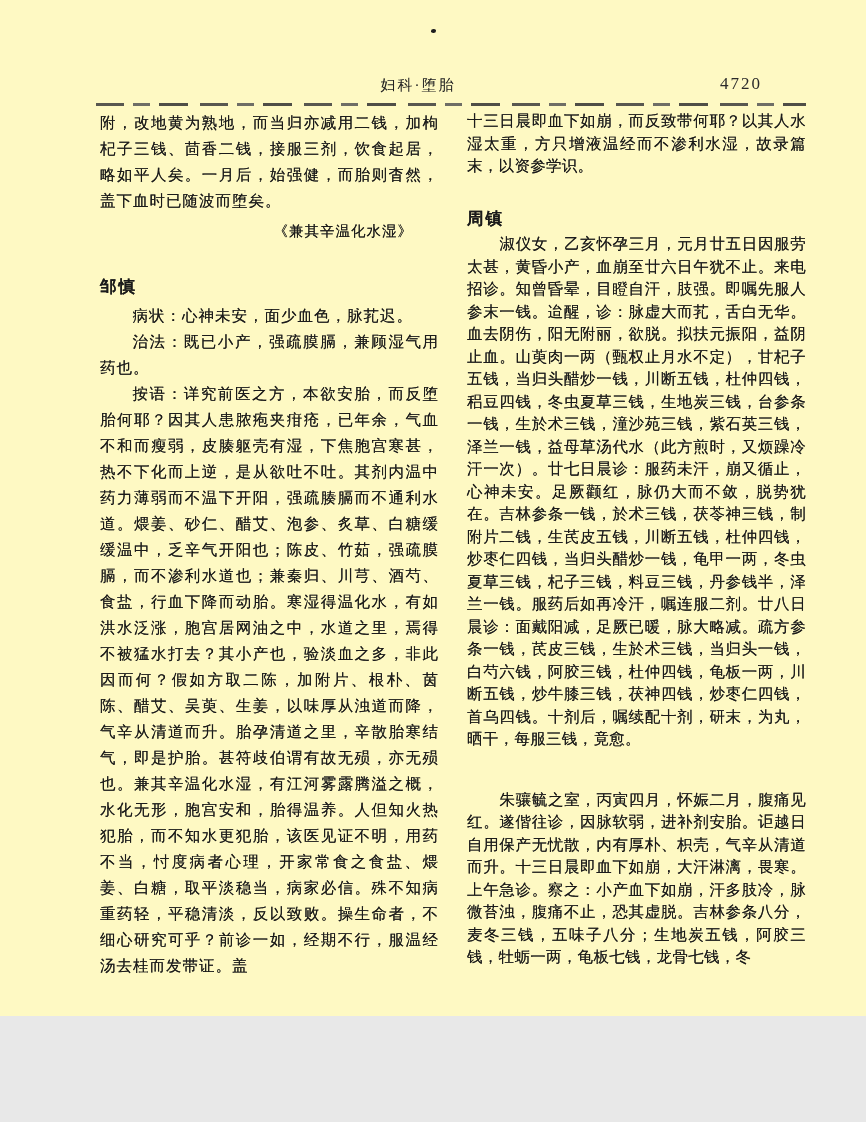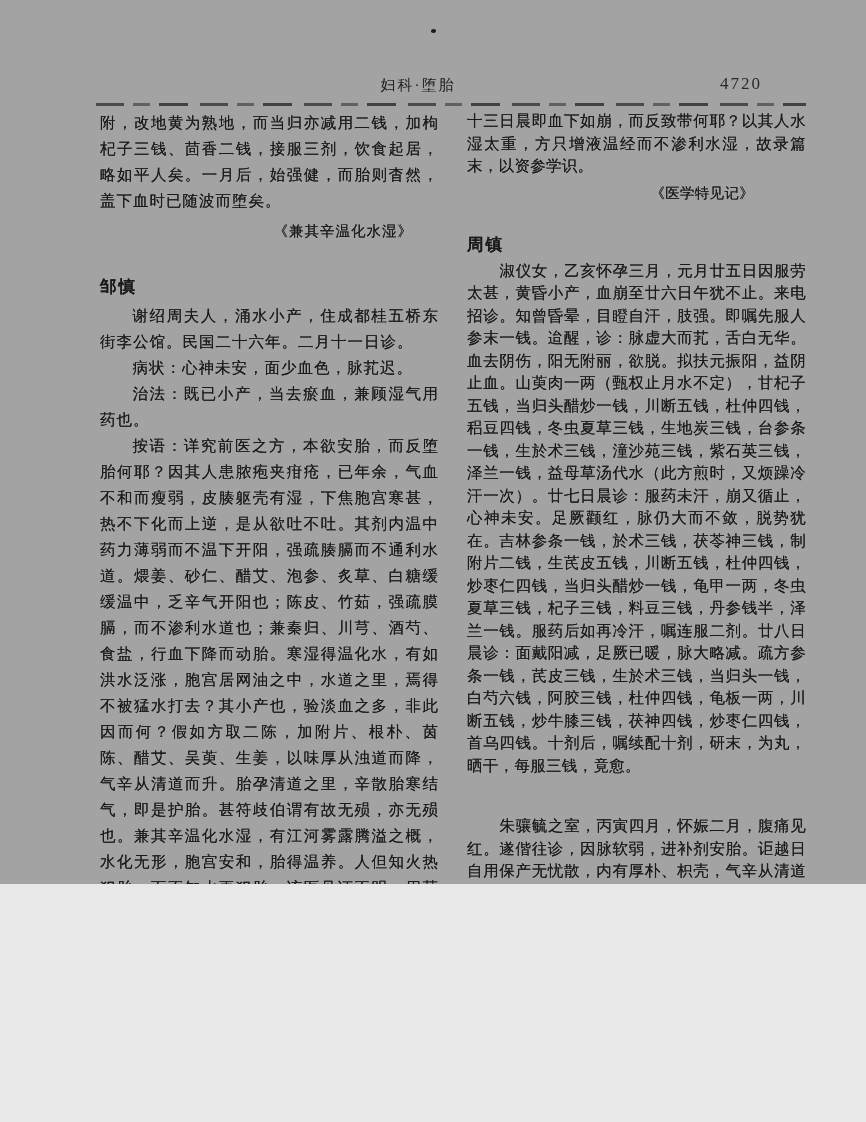--- a/index.html
+++ b/index.html
@@ -1,21 +1,21 @@
 <!DOCTYPE html>
 <html><head>
 <meta charset="utf-8">
 <title>Scanned medical text page</title>
 <style>
   html,body{margin:0;padding:0;background:#e8e8e8;}
   .page{
     position:relative;
-    width:866px;height:884px;
+    width:866px;height:1016px;
     margin:0 auto;
-    background:#a3a3a3;
+    background:#fef9c3;
     overflow:hidden;
     font-family:"Liberation Serif","DejaVu Serif",serif;
     color:#1b1b1b;
   }
   
   .header{
     position:absolute;top:76px;left:96px;width:710px;height:24px;
   }
   .header-title{
     position:absolute;left:0;right:66px;text-align:center;
@@ -88,28 +88,26 @@
     <span class="page-number">4720</span>
   </div>
 
   <div class="header-rule"></div>
 
   <div class="content">
     <div class="column col-left">
         <div class="block cont">附，改地黄为熟地，而当归亦减用二钱，加枸杞子三钱、茴香二钱，接服三剂，饮食起居，略如平人矣。一月后，始强健，而胎则杳然，盖下血时已随波而堕矣。</div>
         <div class="block attribution">《兼其辛温化水湿》</div>
         <div class="block heading">邹慎</div>
-        <div class="block para">谢绍周夫人，涌水小产，住成都桂五桥东街李公馆。民国二十六年。二月十一日诊。</div>
         <div class="block para">病状：心神未安，面少血色，脉芤迟。</div>
-        <div class="block para">治法：既已小产，当去瘀血，兼顾湿气用药也。</div>
+        <div class="block para">治法：既已小产，强疏膜膈，兼顾湿气用药也。</div>
         <div class="block para">按语：详究前医之方，本欲安胎，而反堕胎何耶？因其人患脓疱夹疳疮，已年余，气血不和而瘦弱，皮腠躯壳有湿，下焦胞宫寒甚，热不下化而上逆，是从欲吐不吐。其剂内温中药力薄弱而不温下开阳，强疏腠膈而不通利水道。煨姜、砂仁、醋艾、泡参、炙草、白糖缓缓温中，乏辛气开阳也；陈皮、竹茹，强疏膜膈，而不渗利水道也；兼秦归、川芎、酒芍、食盐，行血下降而动胎。寒湿得温化水，有如洪水泛涨，胞宫居网油之中，水道之里，焉得不被猛水打去？其小产也，验淡血之多，非此因而何？假如方取二陈，加附片、根朴、茵陈、醋艾、吴萸、生姜，以味厚从浊道而降，气辛从清道而升。胎孕清道之里，辛散胎寒结气，即是护胎。甚符歧伯谓有故无殒，亦无殒也。兼其辛温化水湿，有江河雾露腾溢之概，水化无形，胞宫安和，胎得温养。人但知火热犯胎，而不知水更犯胎，该医见证不明，用药不当，忖度病者心理，开家常食之食盐、煨姜、白糖，取平淡稳当，病家必信。殊不知病重药轻，平稳清淡，反以致败。操生命者，不细心研究可乎？前诊一如，经期不行，服温经汤去桂而发带证。盖</div>
       </div>
     <div class="column col-right">
         <div class="block cont">十三日晨即血下如崩，而反致带何耶？以其人水湿太重，方只增液温经而不渗利水湿，故录篇末，以资参学识。</div>
-        <div class="block attribution">《医学特见记》</div>
         <div class="block heading">周镇</div>
         <div class="block para">淑仪女，乙亥怀孕三月，元月廿五日因服劳太甚，黄昏小产，血崩至廿六日午犹不止。来电招诊。知曾昏晕，目瞪自汗，肢强。即嘱先服人参末一钱。迨醒，诊：脉虚大而芤，舌白无华。血去阴伤，阳无附丽，欲脱。拟扶元振阳，益阴止血。山萸肉一两（甄权止月水不定），甘杞子五钱，当归头醋炒一钱，川断五钱，杜仲四钱，稆豆四钱，冬虫夏草三钱，生地炭三钱，台参条一钱，生於术三钱，潼沙苑三钱，紫石英三钱，泽兰一钱，益母草汤代水（此方煎时，又烦躁冷汗一次）。廿七日晨诊：服药未汗，崩又循止，心神未安。足厥颧红，脉仍大而不敛，脱势犹在。吉林参条一钱，於术三钱，茯苓神三钱，制附片二钱，生芪皮五钱，川断五钱，杜仲四钱，炒枣仁四钱，当归头醋炒一钱，龟甲一两，冬虫夏草三钱，杞子三钱，料豆三钱，丹参钱半，泽兰一钱。服药后如再冷汗，嘱连服二剂。廿八日晨诊：面戴阳减，足厥已暖，脉大略减。疏方参条一钱，芪皮三钱，生於术三钱，当归头一钱，白芍六钱，阿胶三钱，杜仲四钱，龟板一两，川断五钱，炒牛膝三钱，茯神四钱，炒枣仁四钱，首乌四钱。十剂后，嘱续配十剂，研末，为丸，晒干，每服三钱，竟愈。</div>
         <div class="block spacer"></div>
         <div class="block para">朱骧毓之室，丙寅四月，怀娠二月，腹痛见红。遂偕往诊，因脉软弱，进补剂安胎。讵越日自用保产无忧散，内有厚朴、枳壳，气辛从清道而升。十三日晨即血下如崩，大汗淋漓，畏寒。上午急诊。察之：小产血下如崩，汗多肢冷，脉微苔浊，腹痛不止，恐其虚脱。吉林参条八分，麦冬三钱，五味子八分；生地炭五钱，阿胶三钱，牡蛎一两，龟板七钱，龙骨七钱，冬</div>
       </div>
   </div>
 
   <div class="scan-speck"></div>
   <div class="scan-noise"></div>
 

